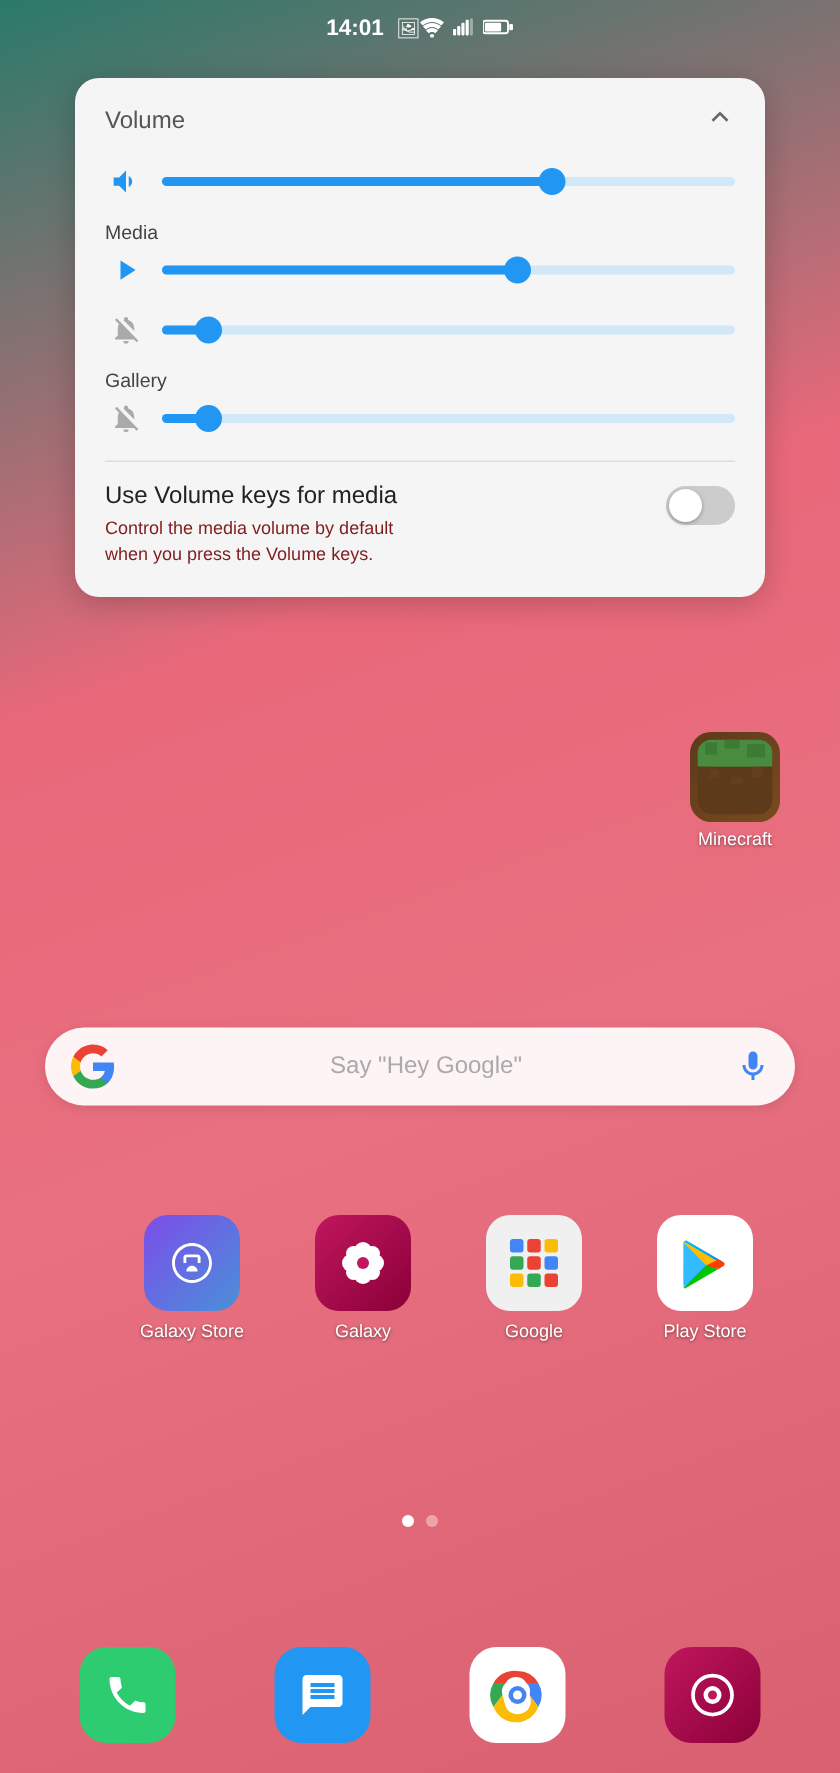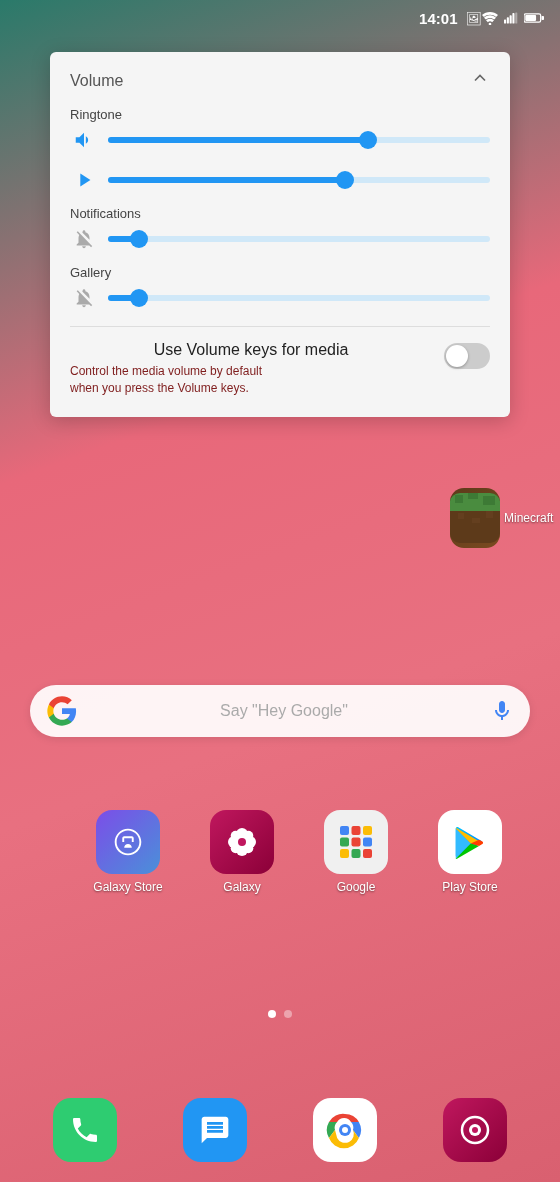--- a/index.html
+++ b/index.html
@@ -16,21 +16,21 @@
       background: linear-gradient(160deg, #2a7a6a 0%, #e8687a 35%, #e87080 60%, #d96070 100%);
       z-index: 0;
     }
     
     #status-bar {
       position: absolute;
       top: 0; left: 0; right: 0;
       height: 36px;
       display: flex;
       align-items: center;
-      justify-content: flex-end;
+      justify-content: center;
       padding: 0 16px;
       z-index: 100;
     }
     #status-left {
       display: flex;
       align-items: center;
       gap: 8px;
     }
     #status-time {
       color: white;
@@ -43,21 +43,21 @@
       gap: 6px;
     }
 
     
     #volume-panel {
       position: absolute;
       top: 52px;
       left: 50px;
       right: 50px;
       background: #f5f5f5;
-      border-radius: 6px;
+      border-radius: 16px;
       padding: 16px 20px 20px 20px;
       z-index: 200;
       box-shadow: 0 4px 20px rgba(0,0,0,0.2);
     }
     #volume-header {
       display: flex;
       justify-content: space-between;
       align-items: center;
       margin-bottom: 14px;
     }
@@ -130,21 +130,20 @@
       align-items: flex-start;
     }
     #volume-keys-text {
       flex: 1;
     }
     #volume-keys-title {
       font-size: 16px;
       font-weight: 500;
       color: #222;
       margin-bottom: 4px;
-      text-align: center;
     }
     #volume-keys-desc {
       font-size: 12px;
       color: #7f1d1d;
       line-height: 1.4;
     }
     #volume-keys-toggle {
       width: 46px;
       height: 26px;
       background: #ccc;
@@ -169,21 +168,21 @@
     #floating-apps {
       position: absolute;
       top: 488px;
       right: 30px;
       display: flex;
       gap: 16px;
       z-index: 50;
     }
     .floating-app {
       display: flex;
-      flex-direction: row;
+      flex-direction: column;
       align-items: center;
       gap: 4px;
       width: 80px;
     }
     .floating-app-icon {
       width: 60px;
       height: 60px;
       border-radius: 14px;
       display: flex;
       align-items: center;
@@ -395,52 +394,51 @@
   <div id="volume-header">
     <span id="volume-title">Volume</span>
     <span id="volume-close-icon">
       <svg width="20" height="20" viewBox="0 0 24 24" fill="none" stroke="#666" stroke-width="2">
         <polyline points="18 15 12 9 6 15"></polyline>
       </svg>
     </span>
   </div>
 
   <div class="volume-row">
-    <div class="volume-label">Ringtone</div>
     <div class="volume-control">
       <div class="vol-icon">
         <svg viewBox="0 0 24 24" fill="#2196f3">
           <path d="M3 9v6h4l5 5V4L7 9H3zm13.5 3c0-1.77-1.02-3.29-2.5-4.03v8.05c1.48-.73 2.5-2.25 2.5-4.02z"></path>
         </svg>
       </div>
       <div class="slider-track">
         <div class="slider-fill" style="width:68%">
           <div class="slider-thumb"></div>
         </div>
       </div>
     </div>
   </div>
 
   <div class="volume-row">
+    <div class="volume-label">Media</div>
     <div class="volume-control">
       <div class="vol-icon">
         <svg viewBox="0 0 24 24" fill="#2196f3">
           <path d="M8 5v14l11-7z"></path>
         </svg>
       </div>
       <div class="slider-track">
         <div class="slider-fill" style="width:62%">
           <div class="slider-thumb"></div>
         </div>
       </div>
     </div>
   </div>
 
   <div class="volume-row">
-    <div class="volume-label">Notifications</div>
     <div class="volume-control">
       <div class="vol-icon">
         <svg viewBox="0 0 24 24" fill="#aaa">
           <path d="M20 18.69L7.84 6.14 5.27 3.49 4 4.76l2.8 2.8v.01c-.52.99-.8 2.16-.8 3.42v5l-2 2v1h13.73l2 2L21 19.69l-1-1zM12 22c1.11 0 2-.89 2-2h-4c0 1.11.89 2 2 2zm6-7.32V11c0-3.08-1.64-5.64-4.5-6.32V4c0-.83-.67-1.5-1.5-1.5s-1.5.67-1.5 1.5v.68c-.15.03-.29.08-.43.12l7.93 7.93V14.68z"></path>
         </svg>
       </div>
       <div class="slider-track">
         <div class="slider-fill" style="width:8%">
           <div class="slider-thumb"></div>
         </div>

